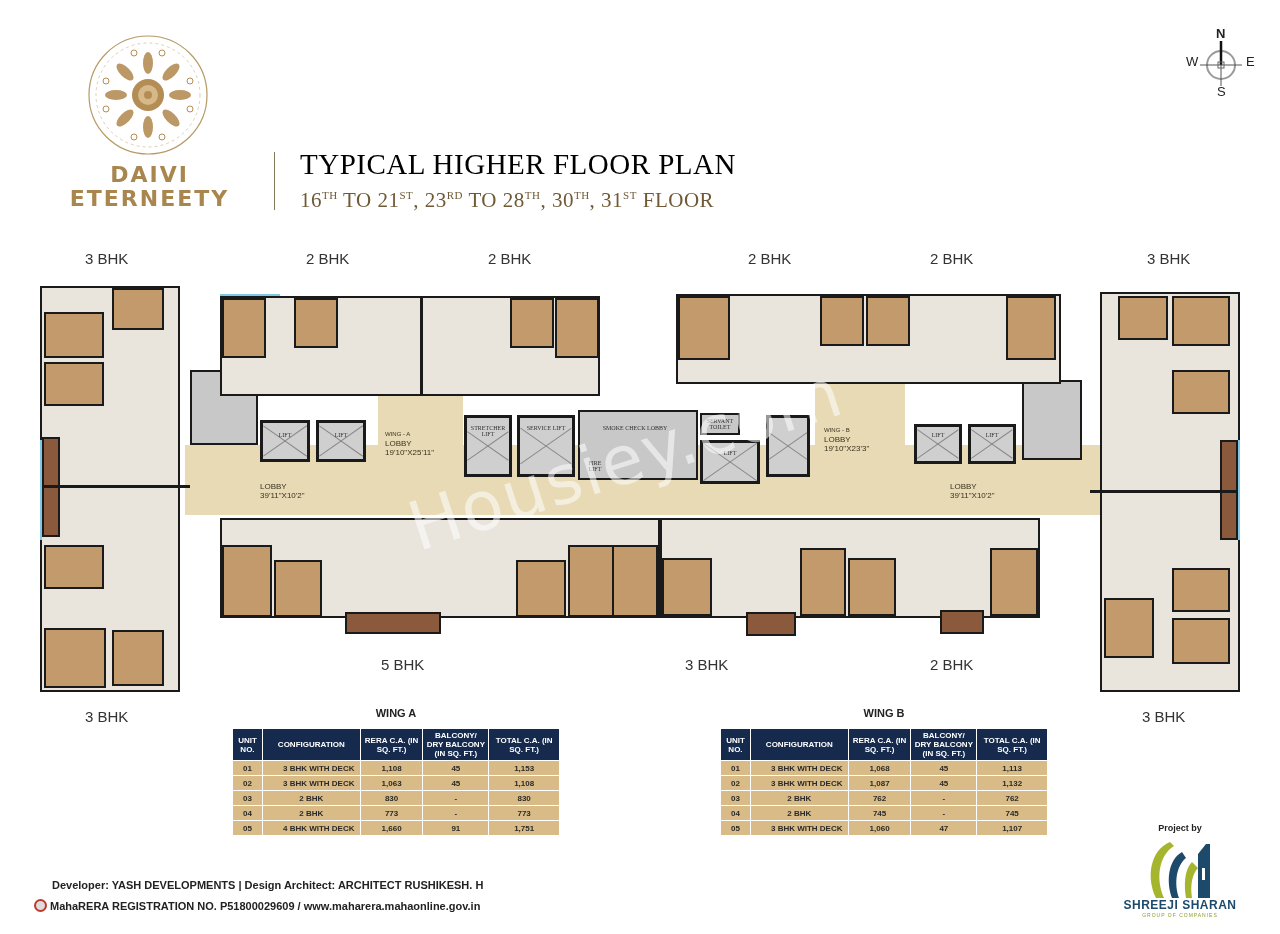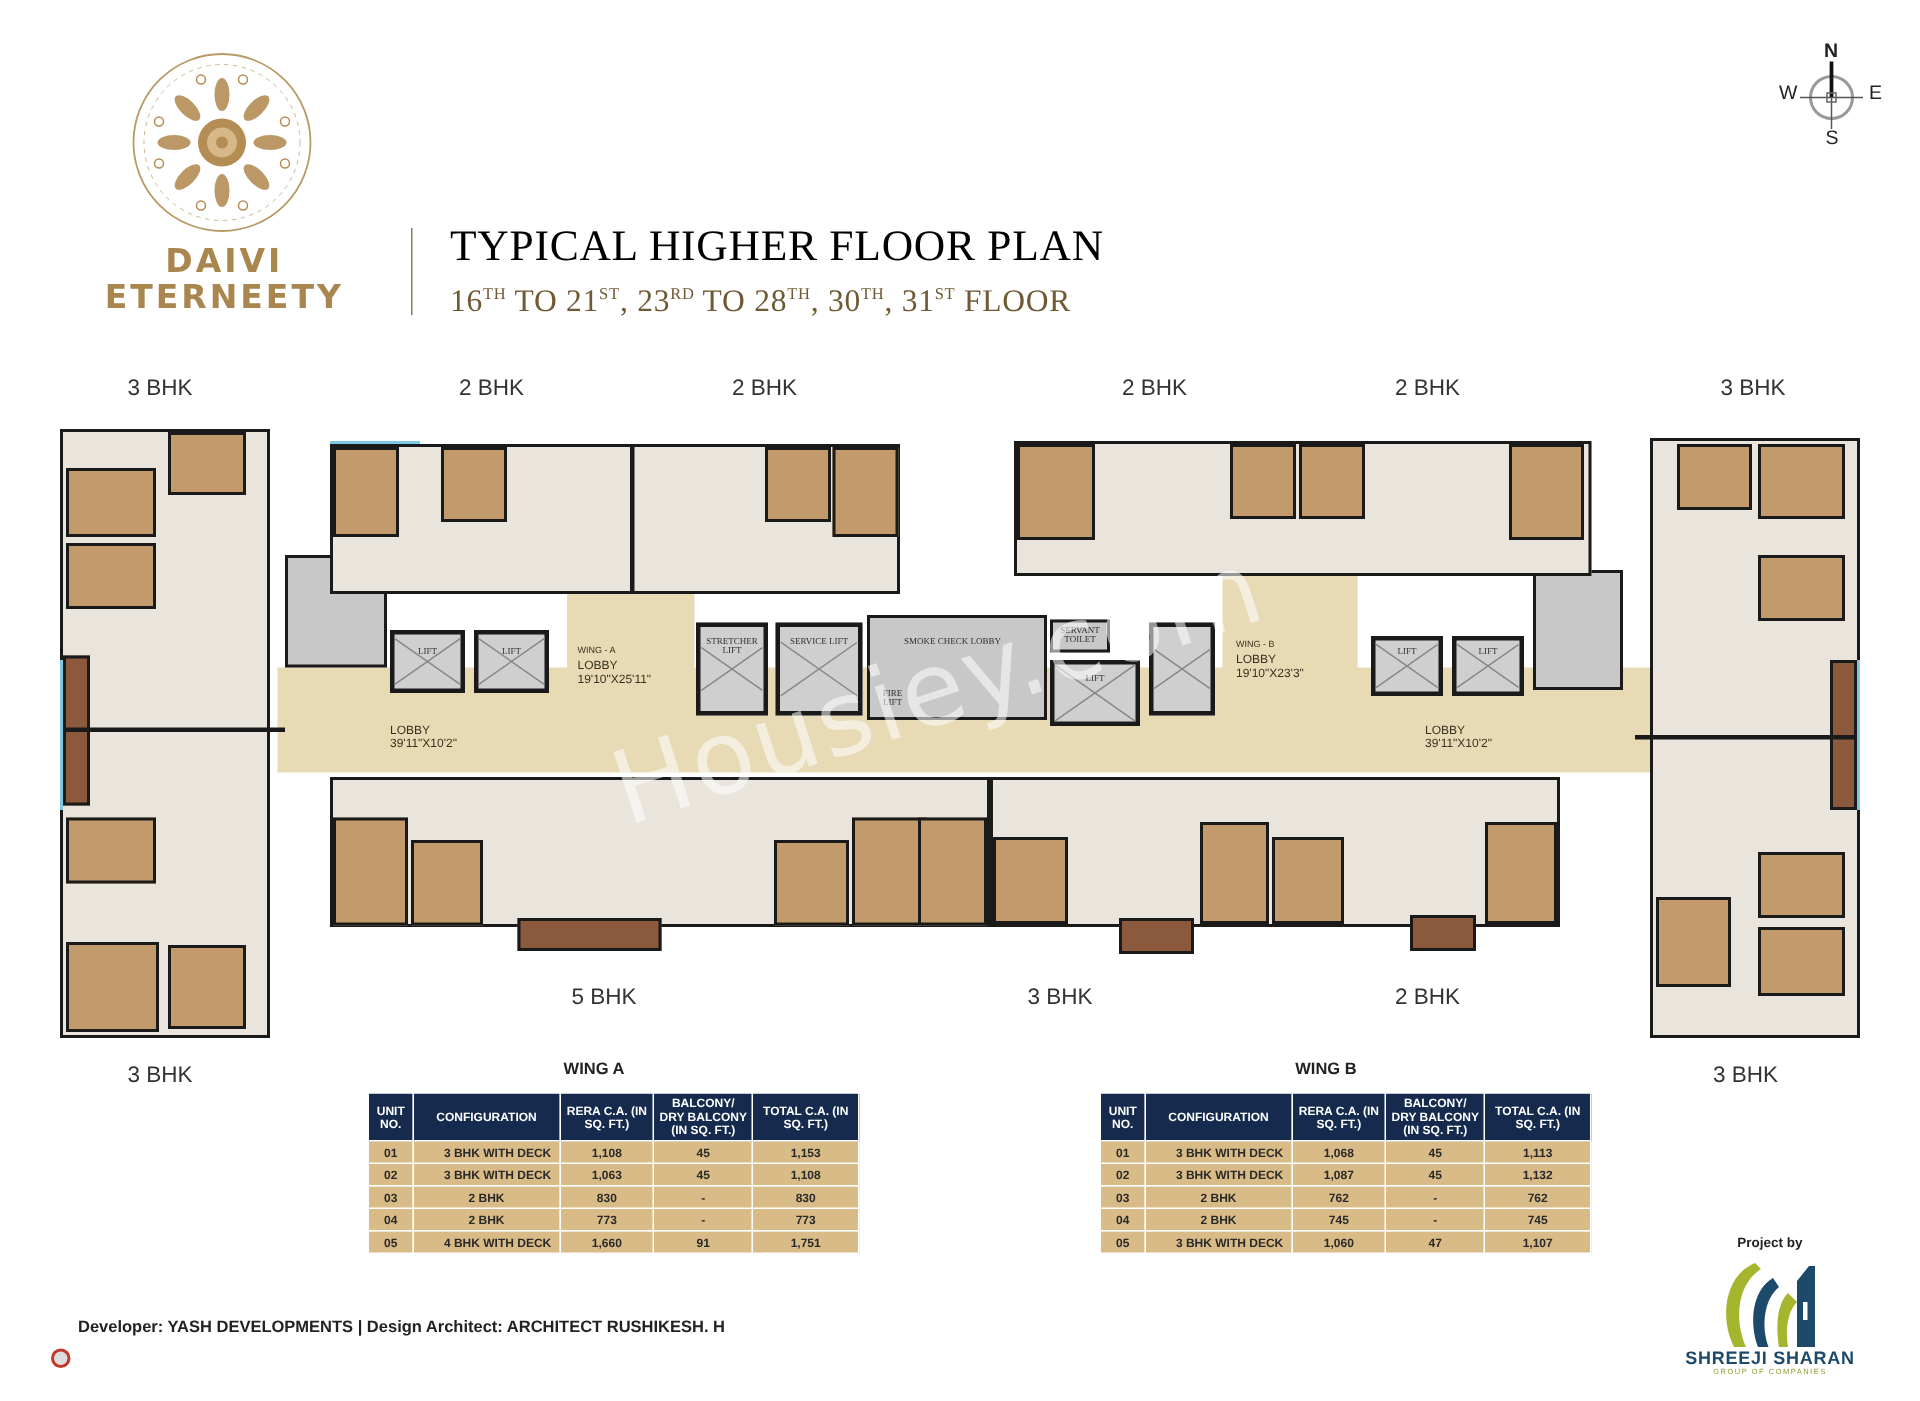--- a/index.html
+++ b/index.html
@@ -37,21 +37,21 @@
   .lift::before, .lift::after { content: ""; position: absolute; left: 50%; top: 50%; width: 120%; height: 1px; background: #888; transform-origin: center; }
   .lift::before { transform: translate(-50%, -50%) rotate(35deg); }
   .lift::after { transform: translate(-50%, -50%) rotate(-35deg); }
   .tiny { font-size: 6px; color: #333; text-align: center; font-family: "Liberation Serif", serif; }
   .lobby-label { font-family: Liberation Sans, sans-serif; font-size: 8px; color: #3a3220; text-align: left; line-height: 9px; }
   .watermark { left: 400px; top: 420px; font-size: 68px; color: rgba(255,255,255,0.55); font-family: "DejaVu Sans", sans-serif; transform: rotate(-18deg); letter-spacing: 2px; }
   .glass { background: #7ec8e3; }
 
   
   .wing-title { font-weight: bold; font-size: 11px; color: #222; text-align: center; }
-  table.area { border-collapse: collapse; font-size: 8px; font-weight: bold; margin-left: 13px; }
+  table.area { border-collapse: collapse; font-size: 8px; font-weight: bold; }
   table.area th { background: #152a4d; color: #fff; padding: 2px 3px; border: 1px solid #fff; text-align: center; line-height: 9px; }
   table.area td { background: #d8bb86; color: #2a2a2a; border: 1px solid #fff; text-align: center; height: 15px; }
   table.area td.cfg-left { text-align: left; padding-left: 20px; }
 
   
   .footer-line { font-size: 11px; font-weight: bold; color: #222; white-space: nowrap; }
   .rera-icon { display: inline-block; width: 13px; height: 13px; border-radius: 50%; border: 2px solid #c0392b; background: #ddd; vertical-align: -2px; margin-right: 3px; }
   .project-by { font-size: 9px; font-weight: bold; color: #222; text-align: center; }
   .sharan-logo { left: 1140px; top: 838px; width: 80px; height: 62px; }
   .sharan-name { font-size: 12px; font-weight: bold; color: #1d4a6b; text-align: center; letter-spacing: 0.5px; }
@@ -324,21 +324,21 @@
         <td class="cfg-left">3 BHK WITH DECK</td>
         <td>1,060</td>
         <td>47</td>
         <td>1,107</td>
       </tr>
     </tbody>
 </table>
 
 <div class="abs footer-line" style="left:52px;top:879px">Developer: YASH DEVELOPMENTS  |  Design Architect: ARCHITECT RUSHIKESH. H</div>
 <div class="abs footer-line" style="left:34px;top:899px">
-  <span class="rera-icon"></span>
+  <span class="rera-icon"></span><span>MahaRERA REGISTRATION NO. P51800029609 / www.maharera.mahaonline.gov.in</span>
 </div>
 
 <div class="abs project-by" style="left:1140px;top:823px;width:80px">Project by</div>
 <svg class="abs sharan-logo" viewBox="0 0 80 62">
   <path d="M30 4 C10 12 6 40 16 60 L24 60 C16 42 18 18 34 8 Z" fill="#a6b52e"></path>
   <path d="M42 14 C28 22 26 44 32 60 L39 60 C34 46 36 28 46 20 Z" fill="#1d4a6b"></path>
   <path d="M52 24 C44 32 44 48 46 60 L52 60 C50 48 52 36 58 30 Z" fill="#a6b52e"></path>
   <path d="M58 60 L58 16 L66 6 L70 6 L70 60 Z" fill="#1d4a6b"></path>
   <rect x="62" y="30" width="3" height="12" fill="#ffffff"></rect>
 </svg>

